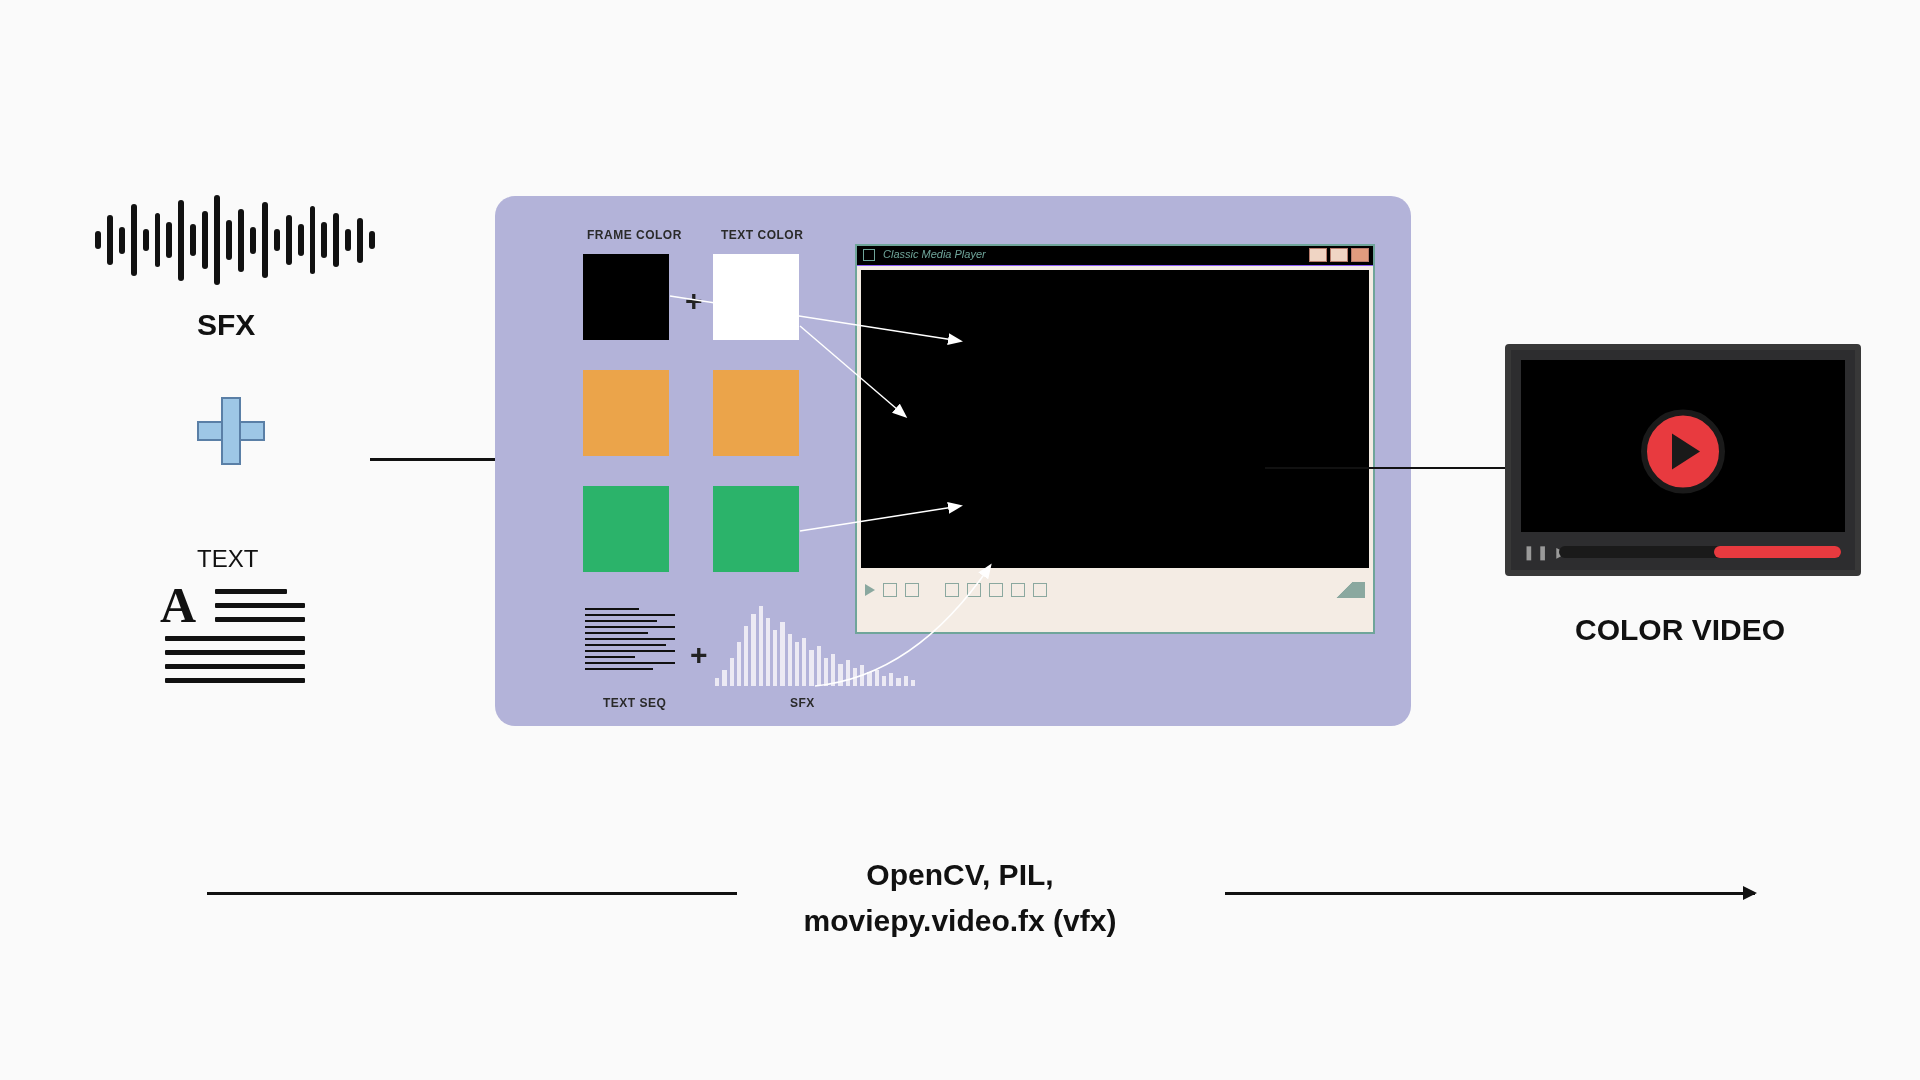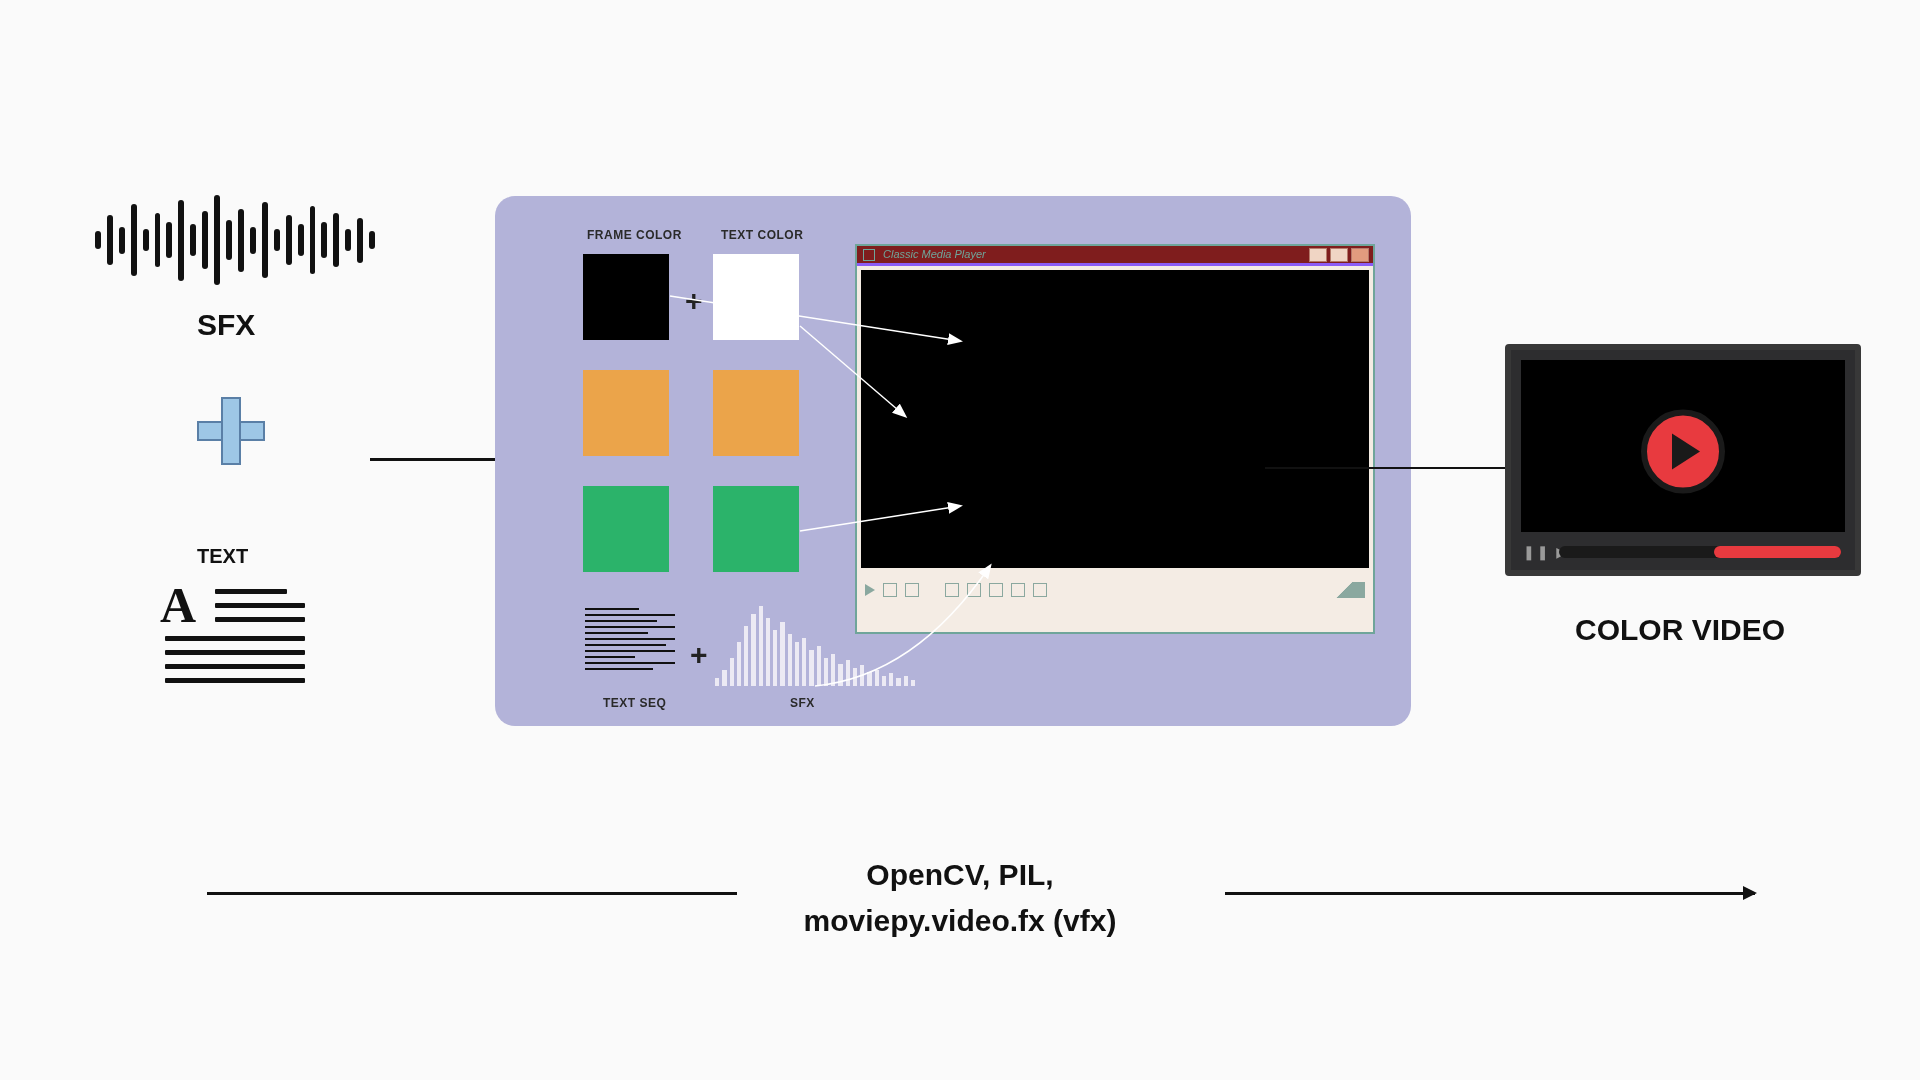--- a/index.html
+++ b/index.html
@@ -13,21 +13,21 @@
   .wave { position: absolute; top: 195px; left: 95px; width: 280px; height: 90px; display: flex; align-items: center; justify-content: center; gap: 6px; }
   .wave span { display: block; width: 6px; background: #111; border-radius: 3px; }
 
   
   .plus3d { position: absolute; top: 395px; left: 195px; width: 72px; height: 72px; }
   .plus3d .h, .plus3d .v { position: absolute; background: #9ec7e6; border: 2px solid #5a7fa6; }
   .plus3d .h { top: 26px; left: 2px; width: 68px; height: 20px; }
   .plus3d .v { top: 2px; left: 26px; width: 20px; height: 68px; }
 
   
-  .text-label { position: absolute; top: 545px; left: 197px; font-size: 20px; font-weight: 700; color: #111; }
+  .text-label { position: absolute; top: 545px; left: 197px; font-size: 24px; font-weight: 400; color: #111; }
   .textblock { position: absolute; top: 580px; left: 165px; width: 140px; }
   .textblock .bigA { font-size: 50px; font-weight: 700; color: #111; position: absolute; top: -4px; left: -5px; font-family: Georgia, serif; }
   .textblock .line { height: 5px; background: #111; margin: 9px 0; border-radius: 1px; }
   .textblock .group { margin-left: 50px; }
 
   
   .arrow-in { position: absolute; top: 458px; left: 370px; width: 150px; height: 2px; }
   .ah { position: relative; }
   .ah::after { content: ''; position: absolute; right: -2px; top: -6px; border-left: 14px solid #111; border-top: 7px solid transparent; border-bottom: 7px solid transparent; }
   .ah.line { height: 3px; background: #111; width: 100%; }
@@ -49,21 +49,21 @@
   
   .tseq { position: absolute; top: 408px; left: 90px; width: 90px; }
   .tseq div { height: 2px; background: #111; margin: 4px 0; }
 
   
   .eq { position: absolute; top: 410px; left: 220px; width: 200px; height: 80px; display: flex; align-items: flex-end; gap: 3px; }
   .eq span { display: block; width: 5px; background: #eceaf4; }
 
   
   .player { position: absolute; top: 48px; left: 360px; width: 520px; height: 390px; background: #f4ece4; border: 2px solid #6fa59a; }
-  .player .tbar { height: 20px; background: #7f1d1d; position: relative; border-bottom: 3px solid #8b5cf6; }
+  .player .tbar { height: 20px; background: #000000; position: relative; border-bottom: 1px solid #8b5cf6; }
   .player .tbar .dicn { position: absolute; left: 6px; top: 3px; width: 12px; height: 12px; border: 1px solid #6fa59a; }
   .player .tbar .ttext { position: absolute; left: 26px; top: 2px; font-size: 11px; color: #6fa59a; font-style: italic; }
   .player .tbar .wbtn { position: absolute; top: 2px; width: 18px; height: 14px; border: 1px solid #b57a6a; background: #f0d5c4; }
   .player .menubar { height: 20px; background: #e8a898; font-size: 11px; color: #8a4b3f; font-style: italic; display: flex; align-items: center; gap: 12px; padding-left: 8px; }
   .player .screen { background: #000; height: 298px; margin: 4px; }
   .player .ctrls { height: 36px; display: flex; align-items: center; gap: 8px; padding: 0 8px; }
   .player .ctrls .cb { width: 14px; height: 14px; border: 1px solid #8aa89f; }
   .player .ctrls .tri { width: 0; height: 0; border-left: 10px solid #8aa89f; border-top: 6px solid transparent; border-bottom: 6px solid transparent; }
   .player .ctrls .vol { margin-left: auto; width: 40px; height: 16px; background: linear-gradient(135deg, transparent 0 48%, #8aa89f 50% 100%); }
 

